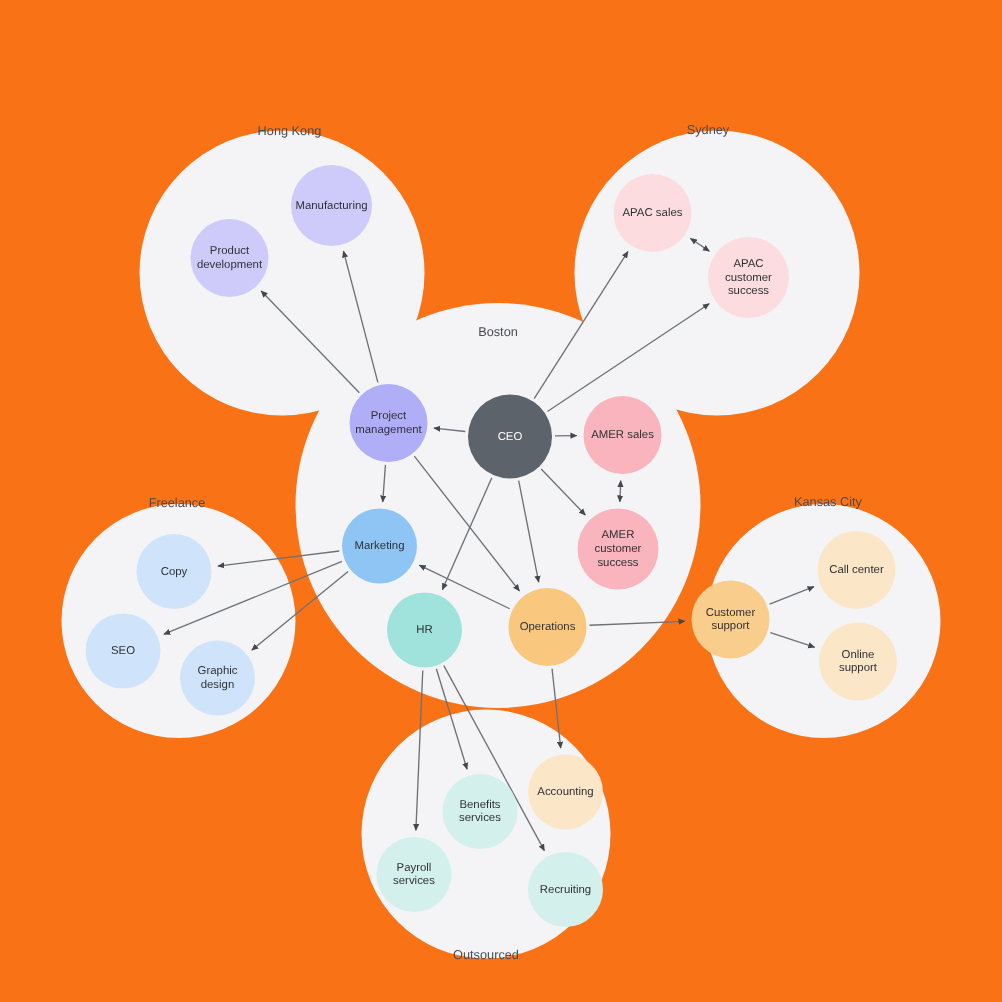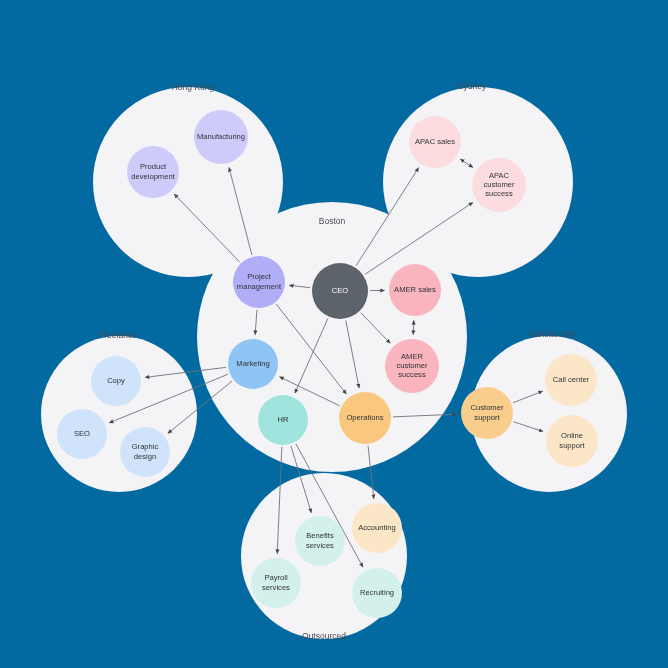--- a/index.html
+++ b/index.html
@@ -11,21 +11,21 @@
   body {
     width: 668px;
     height: 668px;
     overflow: hidden;
     font-family: "Liberation Sans", sans-serif;
   }
   #diagram-root {
     position: relative;
     width: 668px;
     height: 668px;
-    background: #0369a1;
+    background: #f97316;
   }
   svg#graph {
     display: block;
     width: 668px;
     height: 668px;
   }
   .cluster-bg {
     fill: #f4f4f7;
   }
   .cluster-label {

